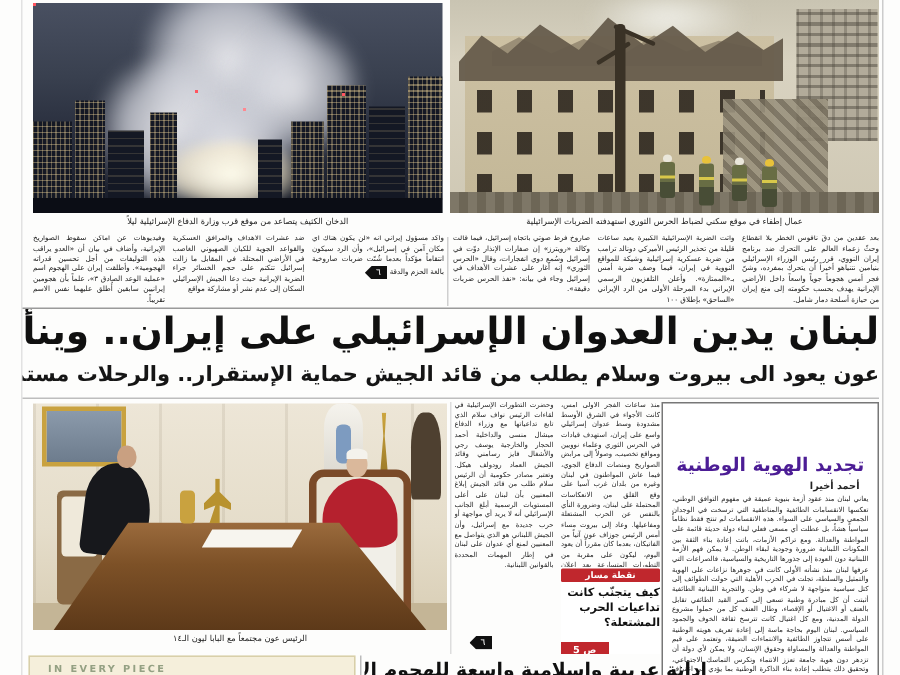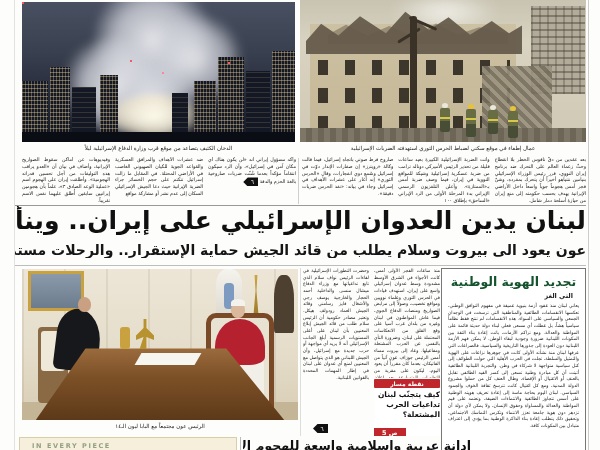--- a/index.html
+++ b/index.html
@@ -144,21 +144,21 @@
     height:9px; line-height:9px; border-radius:1px; }
   .teaser .question { direction:rtl; font-size:7.5px; font-weight:700; line-height:1.35;
     text-align:right; color:#111; margin-top:2px; }
   .teaser .pageref { display:inline-block; background:var(--red); color:#fff; font-size:6.5px; font-weight:700;
     padding:1px 8px; margin-top:2px; }
   .mid-arrow { position:absolute; left:10px; bottom:3px; }
 
   
   .opinion { left:441px; top:268px; width:145px; height:190px; border:1px solid #777;
     background:#fff; padding:5px 6px 0 6px; overflow:hidden; }
-  .opinion .title { direction:rtl; font-size:12.5px; font-weight:700; text-align:center; color:#14532d; }
+  .opinion .title { direction:rtl; font-size:12.5px; font-weight:700; text-align:center; color:#4c1d95;margin-top:28px; }
   .opinion .byline { direction:rtl; font-size:6.5px; font-weight:700; text-align:right; color:#222;
     margin:3px 6px 3px 0; }
   .opinion .body { direction:rtl; font-size:4.6px; line-height:1.45; text-align:justify; color:#1c1c1c; }
 
   
   .banner { left:19px; top:437px; width:218px; height:16px; background:#f5efdb; border:1px solid #d8cfa9;
     font-size:6.5px; font-weight:700; letter-spacing:1.6px; color:#94a083; padding:4px 0 0 12px; }
   .bottom-headline { left:243px; top:437px; width:228px; height:13px; overflow:hidden; direction:rtl;
     font-size:12.5px; font-weight:700; line-height:17px; white-space:nowrap; color:#101010; text-align:right; }
 
@@ -258,29 +258,29 @@
     <div class="gold-clock"></div>
     <div class="gold-cross"></div>
   </div>
   <div class="abs caption ar cap-meet">الرئيس عون مجتمعاً مع البابا ليون الـ١٤</div>
 
   <div class="vline" style="left:300px;top:268px;height:168px;background:#dddddd;"></div>
   <div class="abs midcol">
     <div class="mid-text">منذ ساعات الفجر الأولى أمس، كانت الأجواء في الشرق الأوسط مشدودة وسط عدوان إسرائيلي واسع على إيران، استهدف قيادات في الحرس الثوري وعلماء نوويين ومواقع تخصيب، وصولاً إلى مرابض الصواريخ ومنصات الدفاع الجوي، فيما عاش المواطنون في لبنان وغيره من بلدان غرب آسيا على وقع القلق من الانعكاسات المحتملة على لبنان، وضرورة النأي بالنفس عن الحرب المشتعلة ومفاعيلها. وعاد إلى بيروت مساء أمس الرئيس جوزاف عون آتياً من الفاتيكان، بعدما كان مقرراً أن يعود اليوم، ليكون على مقربة من التطورات المتسارعة بعد إعلان إسرائيل الحرب على إيران. وحضرت التطورات الإسرائيلية في لقاءات الرئيس نواف سلام الذي تابع تداعياتها مع وزراء الدفاع ميشال منسى والداخلية أحمد الحجار والخارجية يوسف رجي والأشغال فايز رسامني وقائد الجيش العماد رودولف هيكل. وتعتبر مصادر حكومية أن الرئيس سلام طلب من قائد الجيش إبلاغ المعنيين بأن لبنان على أعلى المستويات الرسمية أبلغ الجانب الإسرائيلي أنه لا يريد أي مواجهة أو حرب جديدة مع إسرائيل، وأن الجيش اللبناني هو الذي يتواصل مع المعنيين لمنع أي عدوان على لبنان في إطار المهمات المحددة بالقوانين اللبنانية.</div>
     <div class="teaser">
       <div class="label">نقطة مسار</div>
-      <div class="question">كيف يتجنّب لبنان تداعيات الحرب المشتعلة؟</div>
+      <div class="question">كيف يتجنّب كانت تداعيات الحرب المشتعلة؟</div>
       <div class="pageref">ص 5</div>
     </div>
     <span class="cont-arrow mid-arrow">٦</span>
   </div>
 
   <div class="abs opinion">
     <div class="title">تجديد الهوية الوطنية</div>
-    <div class="byline">التي الغز</div>
+    <div class="byline">أحمد أخيرا</div>
     <div class="body">يعاني لبنان منذ عقود أزمة بنيوية عميقة في مفهوم التوافق الوطني، تعكسها الانقسامات الطائفية والمناطقية التي ترسخت في الوجدان الجمعي والسياسي على السواء. هذه الانقسامات لم تنتج فقط نظاماً سياسياً هشاً، بل عطلت أي مسعى فعلي لبناء دولة حديثة قائمة على المواطنة والعدالة. ومع تراكم الأزمات، باتت إعادة بناء الثقة بين المكونات اللبنانية ضرورة وجودية لبقاء الوطن. لا يمكن فهم الأزمة اللبنانية دون العودة إلى جذورها التاريخية والسياسية، فالصراعات التي عرفها لبنان منذ نشأته الأولى كانت في جوهرها نزاعات على الهوية والتمثيل والسلطة، تجلت في الحرب الأهلية التي حولت الطوائف إلى كتل سياسية متواجهة لا شركاء في وطن. والتجربة اللبنانية الطائفية أثبتت أن كل مبادرة وطنية تسعى إلى كسر القيد الطائفي تقابل بالعنف أو الاغتيال أو الإقصاء، وطال العنف كل من حملوا مشروع الدولة المدنية، ومع كل اغتيال كانت تترسخ ثقافة الخوف والجمود السياسي. لبنان اليوم بحاجة ماسة إلى إعادة تعريف هويته الوطنية على أسس تتجاوز الطائفية والانتماءات الضيقة، وتعتمد على قيم المواطنة والعدالة والمساواة وحقوق الإنسان، ولا يمكن لأي دولة أن تزدهر دون هوية جامعة تعزز الانتماء وتكرس التماسك الاجتماعي، وتحقيق ذلك يتطلب إعادة بناء الذاكرة الوطنية بما يؤدي إلى اعتراف متبادل بين المكونات كافة.</div>
   </div>
 
   <div class="abs banner">IN EVERY PIECE</div>
   <div class="vline" style="left:240px;top:437px;height:13px;background:#bbbbbb;"></div>
   <div class="abs bottom-headline">إدانة عربية وإسلامية واسعة للهجوم الإسرائيلي على إيران</div>
 
 </div>
 
 </body></html>

